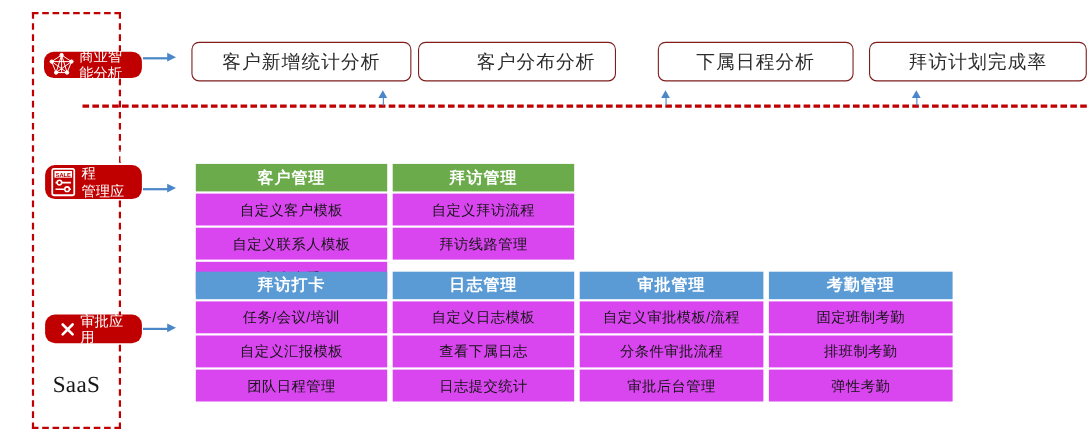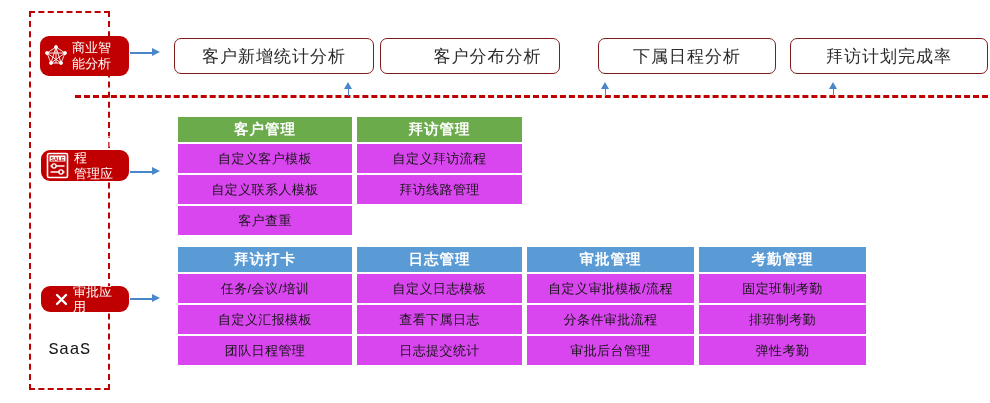--- a/index.html
+++ b/index.html
@@ -14,22 +14,22 @@
 
   
   .saas-box{
     position:absolute;left:29px;top:11px;width:81px;height:379px;
     border:2px dashed #C00000;
     box-sizing:border-box;
   }
   .saas-label{
     position:absolute;left:29px;top:332px;width:81px;height:34px;
     display:flex;align-items:center;justify-content:center;
-    font-family:Liberation Mono, monospace;
-    font-size:17px;color:#161616;letter-spacing:.3px;
+    font-family:Liberation Serif, serif;
+    font-size:21px;color:#161616;letter-spacing:.3px;
   }
   .dash-h{
     position:absolute;left:75px;top:95px;width:913px;height:0;
     border-top:3px dashed #C00000;
   }
 
   
   .badge{
     position:absolute;
     background:#C00000;
@@ -39,21 +39,21 @@
     box-sizing:border-box;
   }
   .badge .b-ico{
     flex:0 0 auto;display:flex;align-items:center;justify-content:center;
   }
   .badge .b-txt{
     font-size:13px;line-height:16px;
     font-family:"Liberation Sans","DejaVu Sans",sans-serif;
     white-space:pre-line;
   }
-  #badge-bi{left:40px;top:36px;width:89px;height:40px;padding:0 5px 0 4px;gap:4px;}
+  #badge-bi{left:40px;top:47px;width:89px;height:24px;padding:0 5px 0 4px;gap:4px;}
   #badge-sales{left:41px;top:150px;width:88px;height:31px;padding:0 4px 0 4px;gap:4px;}
   #badge-approval{left:41px;top:286px;width:88px;height:26px;padding:0 5px 0 14px;gap:5px;}
   #badge-approval .b-txt{font-size:13px;line-height:15px;}
 
   
   .arrow-r{position:absolute;height:9px;}
   .arrow-r .shaft{position:absolute;left:0;top:4px;height:1.6px;background:#4A87C8;width:calc(100% - 7px);}
   .arrow-r .head{
     position:absolute;right:0;top:0;width:0;height:0;
     border-top:4.5px solid transparent;border-bottom:4.5px solid transparent;
@@ -82,21 +82,21 @@
     box-sizing:border-box;
   }
 
   
   .col{position:absolute;}
   .col-head{
     height:25px;display:flex;align-items:center;justify-content:center;
     color:#ffffff;font-size:14.5px;font-weight:bold;letter-spacing:1px;
     font-family:"Liberation Sans","DejaVu Sans",sans-serif;
   }
-  .col-head.green{background:#6CAB4C;}
+  .col-head.green{background:#6CAB4C;margin-top:32px;}
   .col-head.blue{background:#5B9BD5;}
   .cell{
     height:29px;margin-top:2px;background:#d946ef;
     display:flex;align-items:center;justify-content:center;
     font-size:13px;color:#151515;letter-spacing:.4px;
     font-family:"Liberation Sans","DejaVu Sans",sans-serif;
   }
 </style>
 </head>
 <body>

